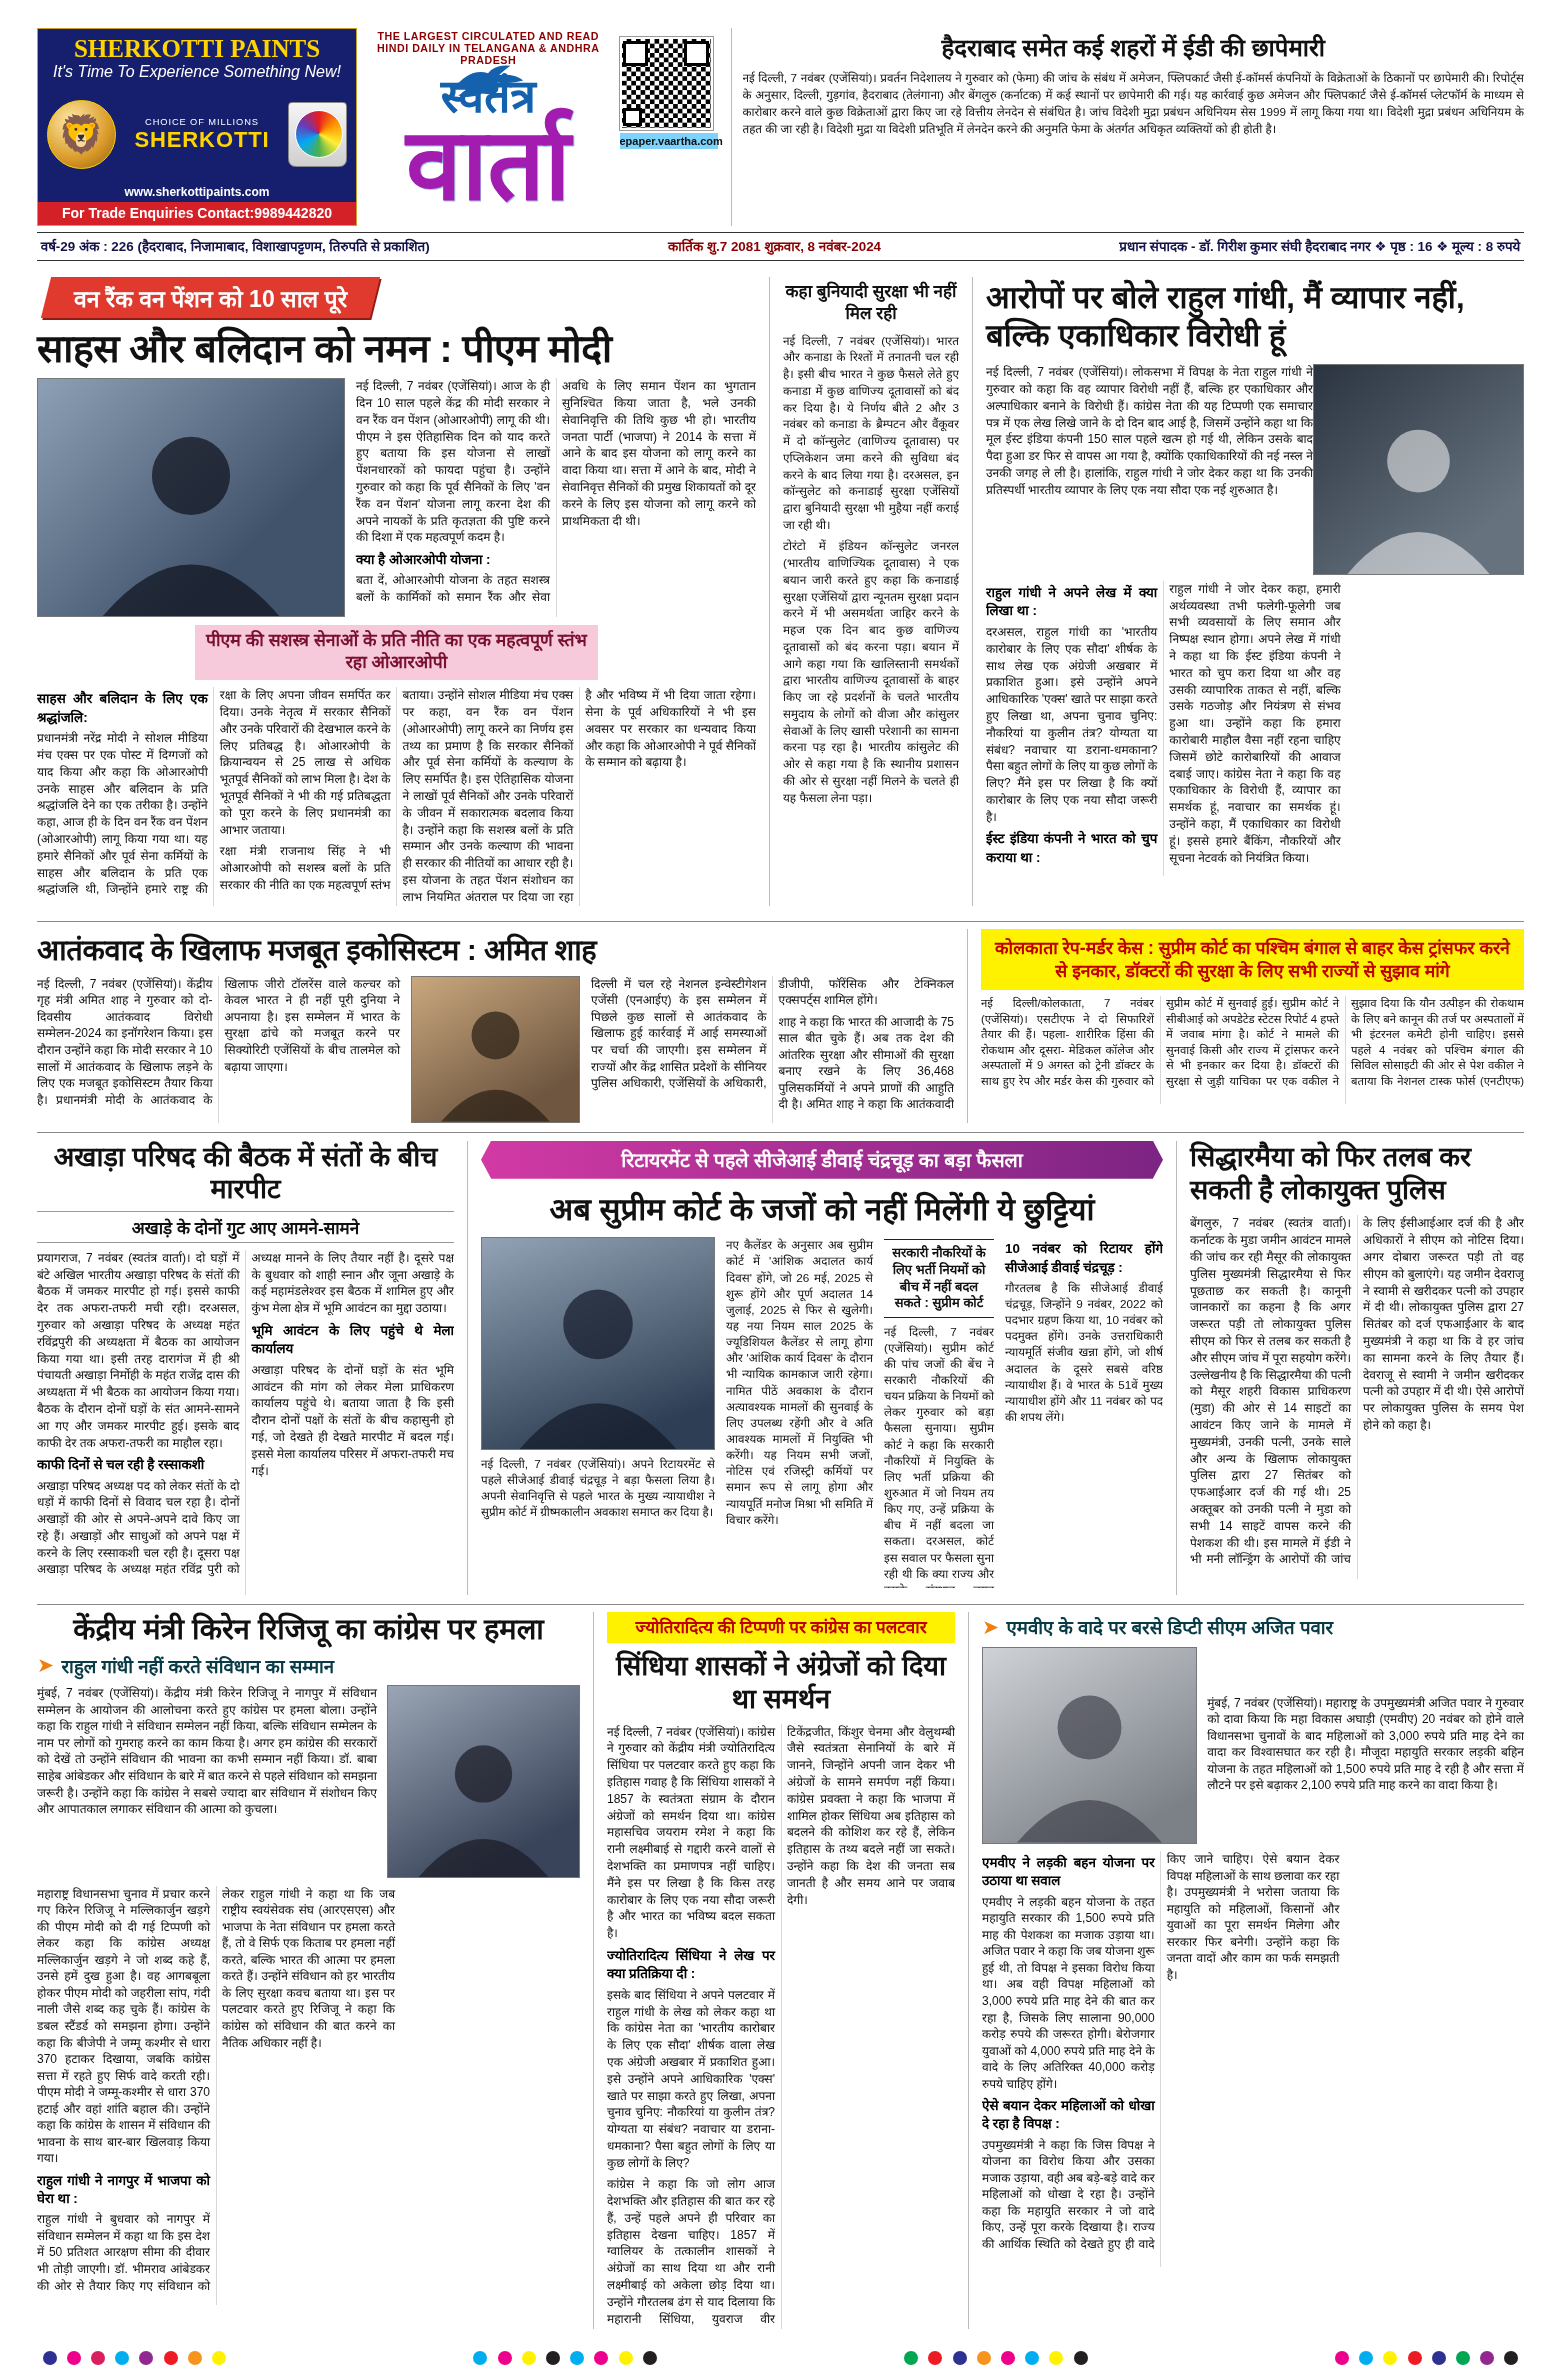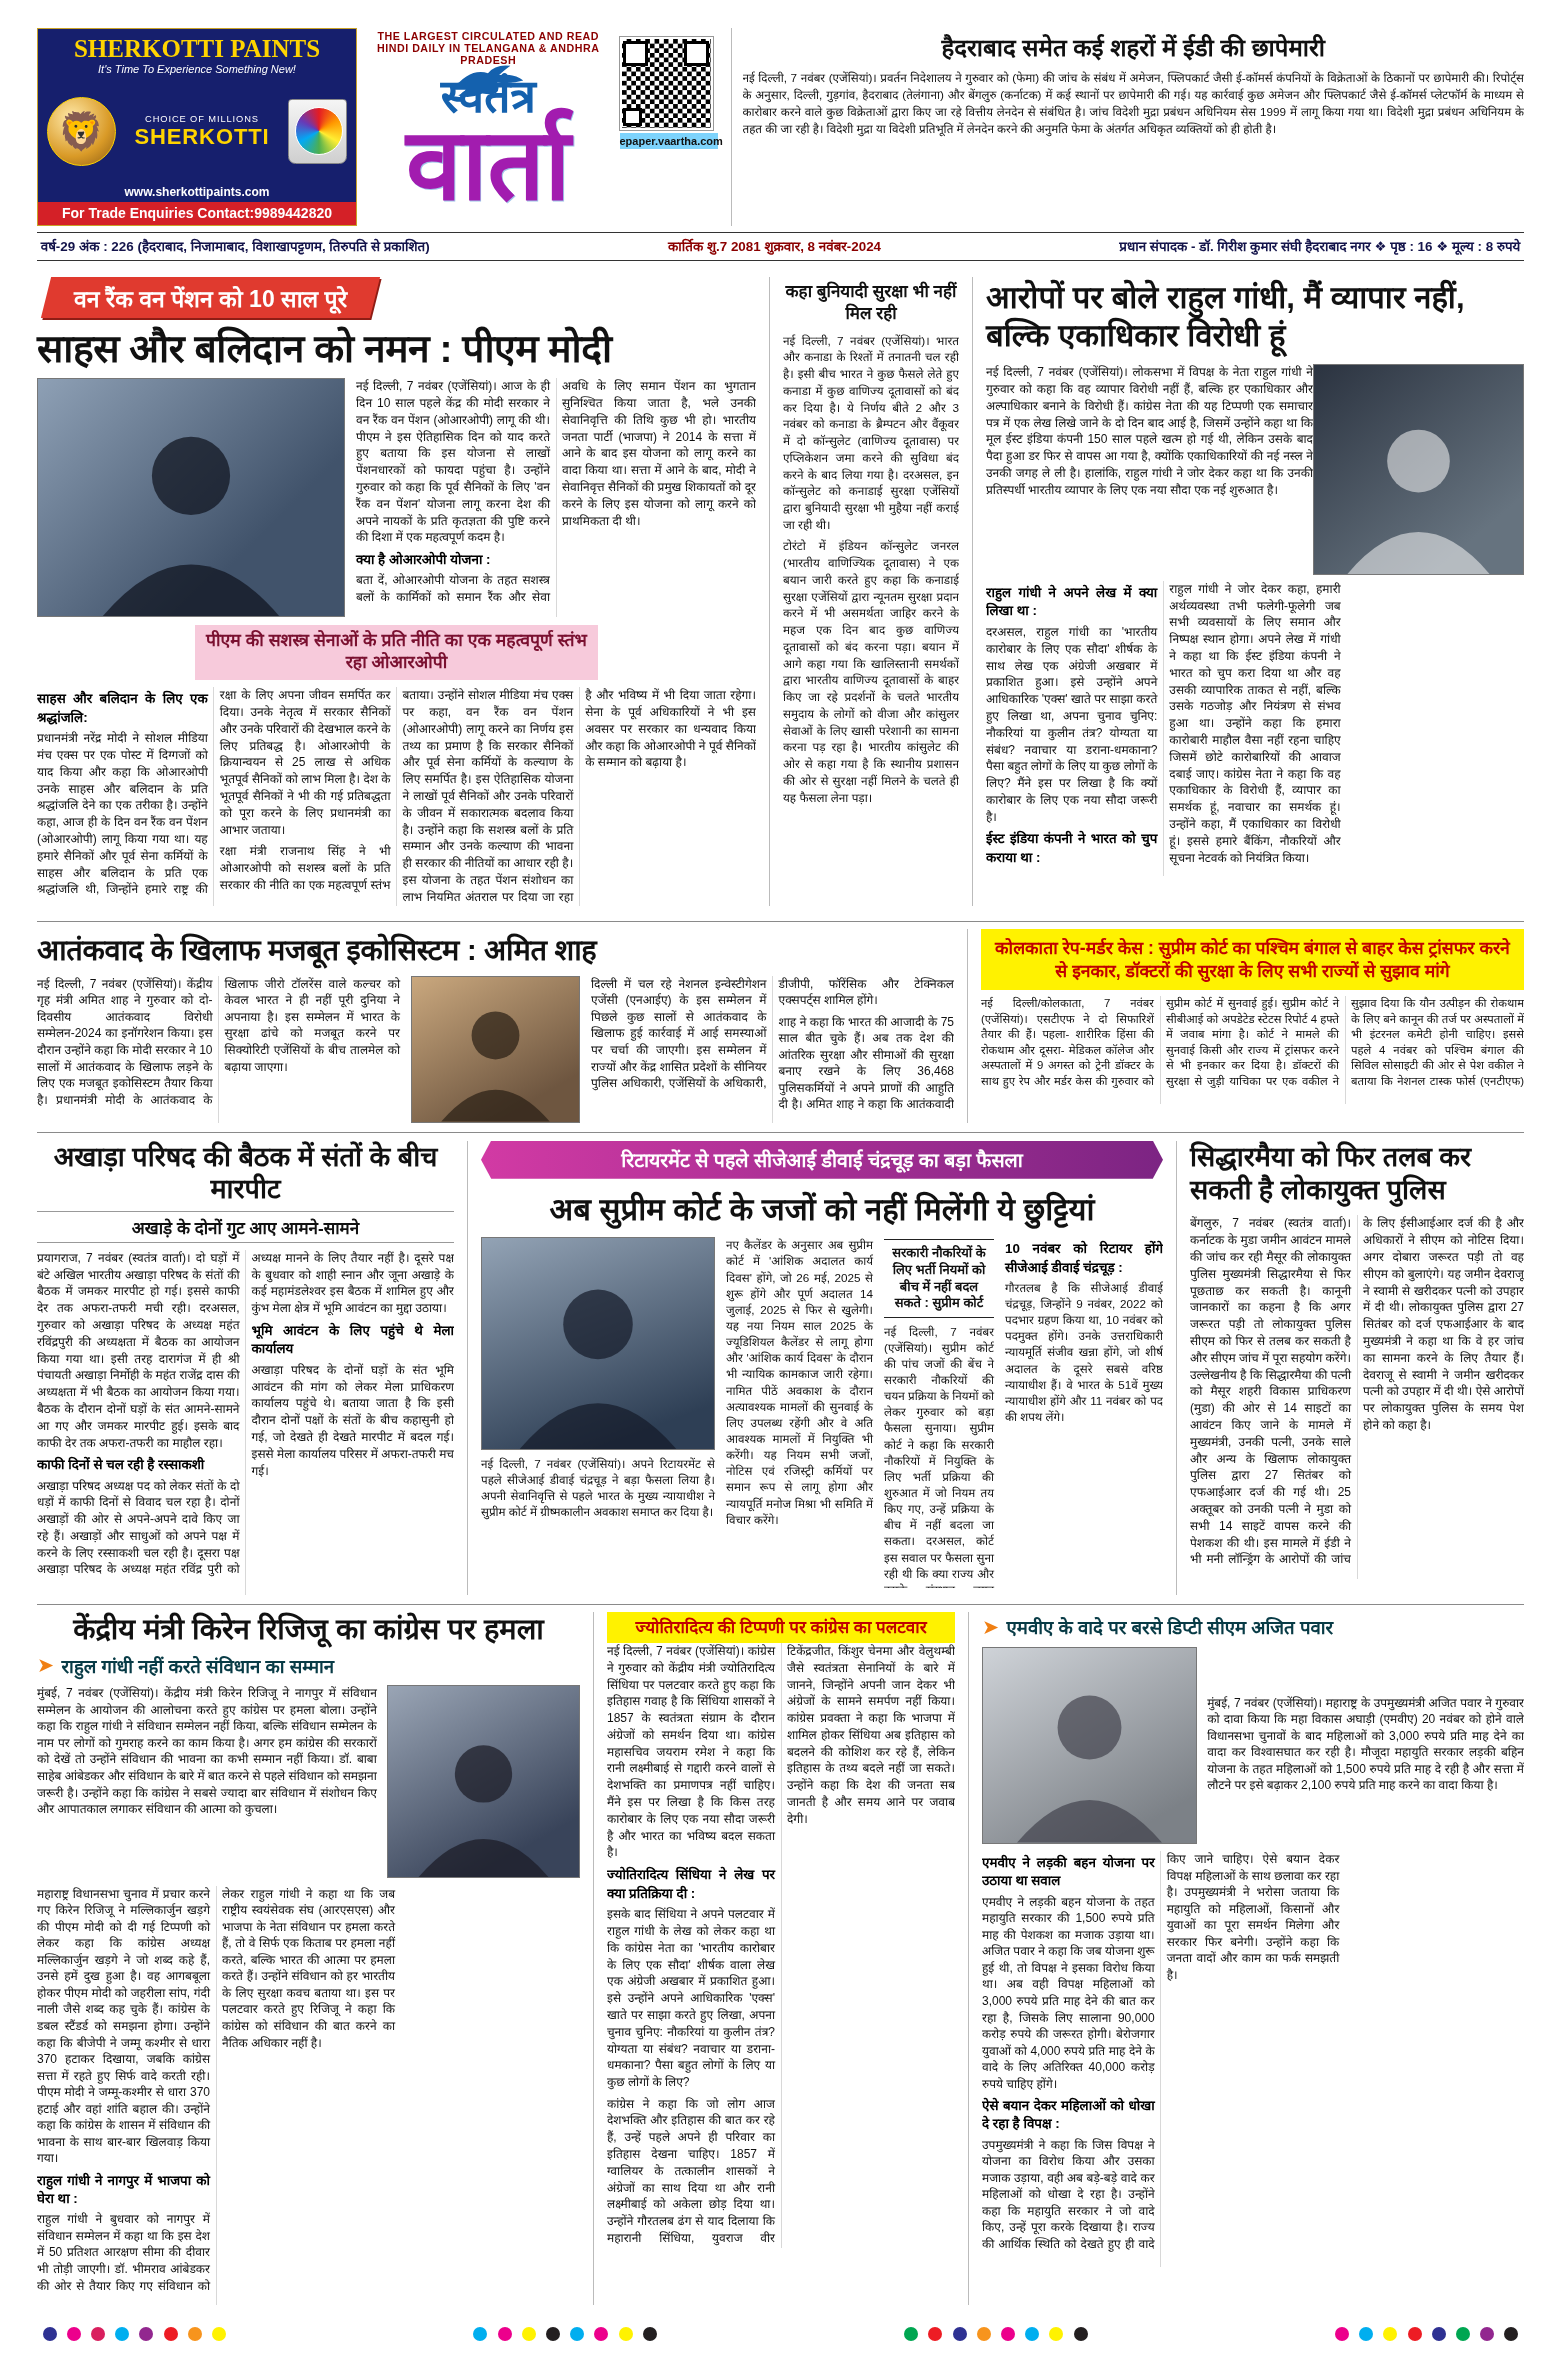--- a/index.html
+++ b/index.html
@@ -4,21 +4,21 @@
 <style>
   * { box-sizing: border-box; }
   html,body { margin:0; padding:0; background:#e8e8e8; }
   body { font-family: "Liberation Sans","DejaVu Sans",sans-serif; color:#111; }
   .page { width:1561px; height:2375px; margin:0 auto; background:#fff; padding:28px 37px 7.4px; overflow:hidden; position:relative; }
 
   
   .topbar { display:flex; gap:13px; height:198px; }
   .ad { width:320px; flex:0 0 320px; background:#161f6d; border:1.9px solid #c9a227; display:flex; flex-direction:column; overflow:hidden; }
   .ad-title { color:#ffd400; font-weight:800; font-size:25px; text-align:center; padding:5.6px 1.9px 0; font-family:"Liberation Serif","DejaVu Serif",serif; }
-  .ad-tag { color:#fff; font-style:italic; font-size:11px; text-align:center; padding:0.9px 0 3.7px; }
+  .ad-tag { color:#fff; font-style:italic; font-size:16px; text-align:center; padding:0.9px 0 3.7px; }
   .ad-mid { flex:1; display:flex; align-items:center; gap:7.4px; padding:1.9px 9.3px; }
   .lion { width:69px; height:69px; border-radius:50%; background:radial-gradient(circle at 35% 30%, #ffe9a8, #d99a27 60%, #8a5a12); border:1.9px solid #ffd400; display:flex; align-items:center; justify-content:center; font-size:37px; }
   .ad-midtext { flex:1; text-align:center; }
   .ad-choice { color:#fff; font-size:9.3px; letter-spacing:0.9px; }
   .ad-brand { color:#ffd400; font-weight:800; font-size:22px; letter-spacing:0.9px; }
   .bucket { width:59px; height:65px; background:linear-gradient(#f5f5f5,#cfcfcf); border:0.9px solid #888; border-radius:3.7px 3.7px 7.4px 7.4px; position:relative; }
   .bucket::before { content:""; position:absolute; left:6.5px; top:7.4px; width:46px; height:46px; border-radius:50%;
      background:conic-gradient(#e51c23,#ff9800,#ffee33,#4caf50,#03a9f4,#673ab7,#e51c23); border:1.9px solid #fff; }
   .ad-web { color:#fff; font-weight:700; font-size:12px; text-align:center; padding:0.9px 0 2.8px; }
   .ad-contact { background:#d42027; color:#fff; font-weight:800; font-size:14px; text-align:center; padding:3.7px 0; }
@@ -328,20 +328,21 @@
       </div>
       <div class="rij-bottom cols3 jtext">
         <p>महाराष्ट्र विधानसभा चुनाव में प्रचार करने गए किरेन रिजिजू ने मल्लिकार्जुन खड़गे की पीएम मोदी को दी गई टिप्पणी को लेकर कहा कि कांग्रेस अध्यक्ष मल्लिकार्जुन खड़गे ने जो शब्द कहे हैं, उनसे हमें दुख हुआ है। वह आगबबूला होकर पीएम मोदी को जहरीला सांप, गंदी नाली जैसे शब्द कह चुके हैं। कांग्रेस के डबल स्टैंडर्ड को समझना होगा। उन्होंने कहा कि बीजेपी ने जम्मू कश्मीर से धारा 370 हटाकर दिखाया, जबकि कांग्रेस सत्ता में रहते हुए सिर्फ वादे करती रही। पीएम मोदी ने जम्मू-कश्मीर से धारा 370 हटाई और वहां शांति बहाल की। उन्होंने कहा कि कांग्रेस के शासन में संविधान की भावना के साथ बार-बार खिलवाड़ किया गया।</p>
         <h4 class="sub">राहुल गांधी ने नागपुर में भाजपा को घेरा था :</h4>
         <p>राहुल गांधी ने बुधवार को नागपुर में संविधान सम्मेलन में कहा था कि इस देश में 50 प्रतिशत आरक्षण सीमा की दीवार भी तोड़ी जाएगी। डॉ. भीमराव आंबेडकर की ओर से तैयार किए गए संविधान को लेकर राहुल गांधी ने कहा था कि जब राष्ट्रीय स्वयंसेवक संघ (आरएसएस) और भाजपा के नेता संविधान पर हमला करते हैं, तो वे सिर्फ एक किताब पर हमला नहीं करते, बल्कि भारत की आत्मा पर हमला करते हैं। उन्होंने संविधान को हर भारतीय के लिए सुरक्षा कवच बताया था। इस पर पलटवार करते हुए रिजिजू ने कहा कि कांग्रेस को संविधान की बात करने का नैतिक अधिकार नहीं है।</p>
       </div>
     </div>
 
     <div class="vcol">
       <div class="sci-banner">ज्योतिरादित्य की टिप्पणी पर कांग्रेस का पलटवार</div>
+      <h2 class="h-sci">सिंधिया शासकों ने अंग्रेजों को दिया था समर्थन</h2>
       <div class="sci-body cols2 jtext">
         <p>नई दिल्ली, 7 नवंबर (एजेंसियां)। कांग्रेस ने गुरुवार को केंद्रीय मंत्री ज्योतिरादित्य सिंधिया पर पलटवार करते हुए कहा कि इतिहास गवाह है कि सिंधिया शासकों ने 1857 के स्वतंत्रता संग्राम के दौरान अंग्रेजों को समर्थन दिया था। कांग्रेस महासचिव जयराम रमेश ने कहा कि रानी लक्ष्मीबाई से गद्दारी करने वालों से देशभक्ति का प्रमाणपत्र नहीं चाहिए। मैंने इस पर लिखा है कि किस तरह कारोबार के लिए एक नया सौदा जरूरी है और भारत का भविष्य बदल सकता है।</p>
         <h4 class="sub">ज्योतिरादित्य सिंधिया ने लेख पर क्या प्रतिक्रिया दी :</h4>
         <p>इसके बाद सिंधिया ने अपने पलटवार में राहुल गांधी के लेख को लेकर कहा था कि कांग्रेस नेता का 'भारतीय कारोबार के लिए एक सौदा' शीर्षक वाला लेख एक अंग्रेजी अखबार में प्रकाशित हुआ। इसे उन्होंने अपने आधिकारिक 'एक्स' खाते पर साझा करते हुए लिखा, अपना चुनाव चुनिए: नौकरियां या कुलीन तंत्र? योग्यता या संबंध? नवाचार या डराना-धमकाना? पैसा बहुत लोगों के लिए या कुछ लोगों के लिए?</p>
         <p>कांग्रेस ने कहा कि जो लोग आज देशभक्ति और इतिहास की बात कर रहे हैं, उन्हें पहले अपने ही परिवार का इतिहास देखना चाहिए। 1857 में ग्वालियर के तत्कालीन शासकों ने अंग्रेजों का साथ दिया था और रानी लक्ष्मीबाई को अकेला छोड़ दिया था। उन्होंने गौरतलब ढंग से याद दिलाया कि महारानी सिंधिया, युवराज वीर टिकेंद्रजीत, किंशुर चेनमा और वेलुथम्बी जैसे स्वतंत्रता सेनानियों के बारे में जानने, जिन्होंने अपनी जान देकर भी अंग्रेजों के सामने समर्पण नहीं किया। कांग्रेस प्रवक्ता ने कहा कि भाजपा में शामिल होकर सिंधिया अब इतिहास को बदलने की कोशिश कर रहे हैं, लेकिन इतिहास के तथ्य बदले नहीं जा सकते। उन्होंने कहा कि देश की जनता सब जानती है और समय आने पर जवाब देगी।</p>
       </div>
     </div>
 
     <div class="vcol">
       <div class="deck-arrow">

